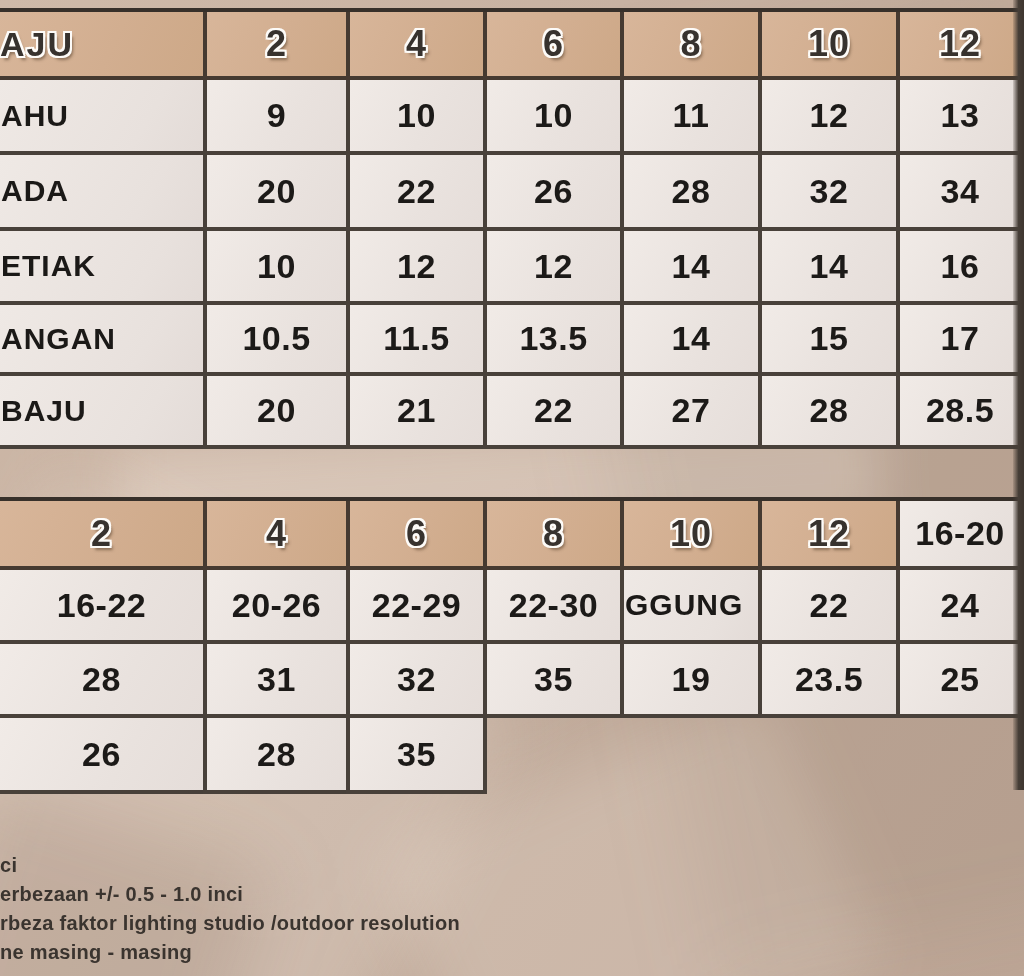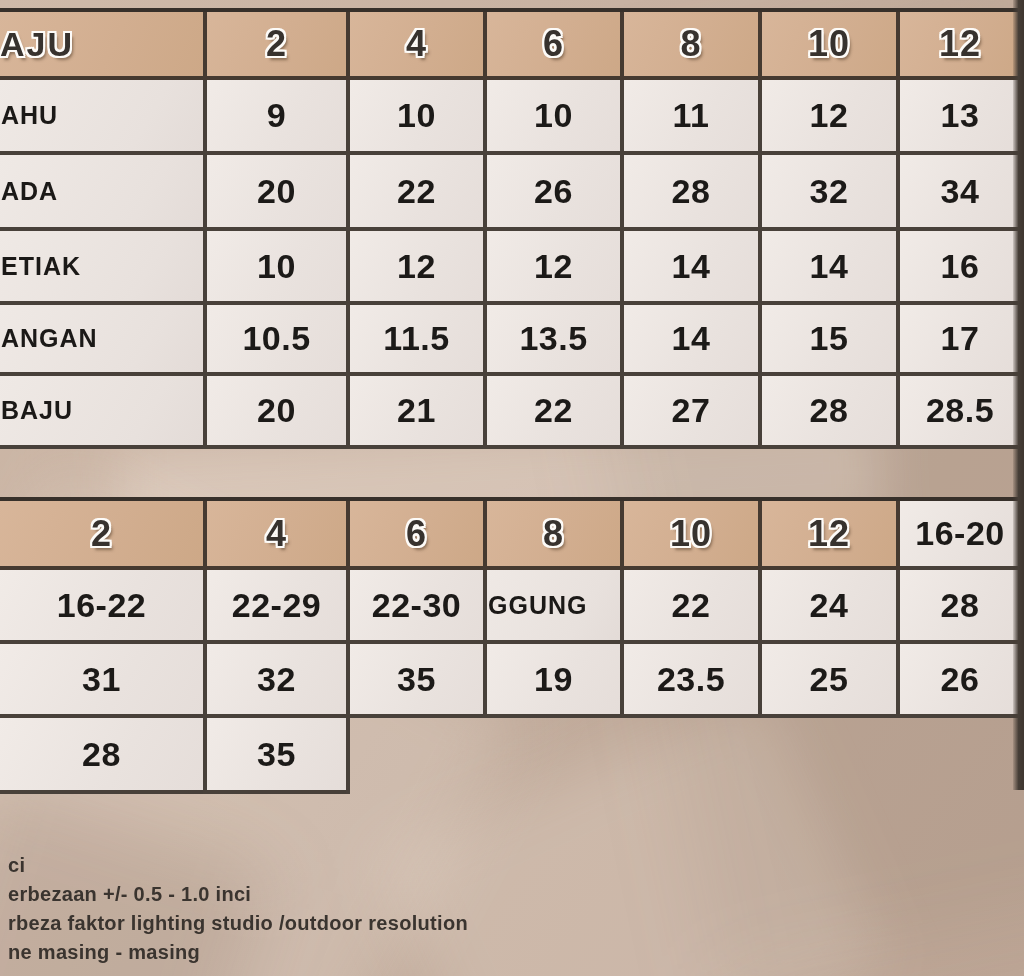--- a/index.html
+++ b/index.html
@@ -45,29 +45,29 @@
       -2px  0   0 #fdfbf8, 2px  0   0 #fdfbf8,
        3px  4px 3px rgba(66,46,28,0.5);
   }
   .corner{justify-content:flex-start;font-size:34px;letter-spacing:2px;}
   .value-cell{
     background:linear-gradient(120deg,#f1ebe7 0%,#e9e2de 60%,#e5ddd9 100%);
     font-weight:bold;font-size:34px;color:#1c1a18;letter-spacing:0.5px;
   }
   .label-cell{
     background:linear-gradient(120deg,#efe9e5 0%,#e8e1dd 70%,#e3dbd7 100%);
-    font-weight:bold;font-size:25px;color:#1b1917;letter-spacing:1px;
+    font-weight:bold;font-size:30px;color:#1b1917;letter-spacing:1px;
     justify-content:flex-start;padding-left:1px;
   }
   .edge-strip{
     position:absolute;top:0;right:0;width:11px;height:790px;z-index:3;
     background:linear-gradient(to right,rgba(64,54,46,0.15),#463e37 50%,#3e362f 100%);
   }
   .footnotes{
-    position:absolute;left:8px;top:851px;width:720px;z-index:2;
+    position:absolute;left:0;top:851px;width:720px;z-index:2;
     font-weight:bold;font-size:20px;line-height:29px;color:#3a342f;
     letter-spacing:0.3px;
   }
   .fn-line{white-space:nowrap;}
 </style>
 </head>
 <body>
 
 <div class="canvas">
 
@@ -130,20 +130,21 @@
   <div class="size-table" id="table-kain">
     <div class="cell head-cell">2</div>
     <div class="cell head-cell">4</div>
     <div class="cell head-cell">6</div>
     <div class="cell head-cell">8</div>
     <div class="cell head-cell">10</div>
     <div class="cell head-cell">12</div>
 
     <div class="cell value-cell">16-20</div>
     <div class="cell value-cell">16-22</div>
+    <div class="cell value-cell">20-26</div>
     <div class="cell value-cell">22-29</div>
     <div class="cell value-cell">22-30</div>
 
     <div class="cell label-cell">GGUNG</div>
     <div class="cell value-cell">22</div>
     <div class="cell value-cell">24</div>
     <div class="cell value-cell">28</div>
     <div class="cell value-cell">31</div>
     <div class="cell value-cell">32</div>
     <div class="cell value-cell">35</div>

